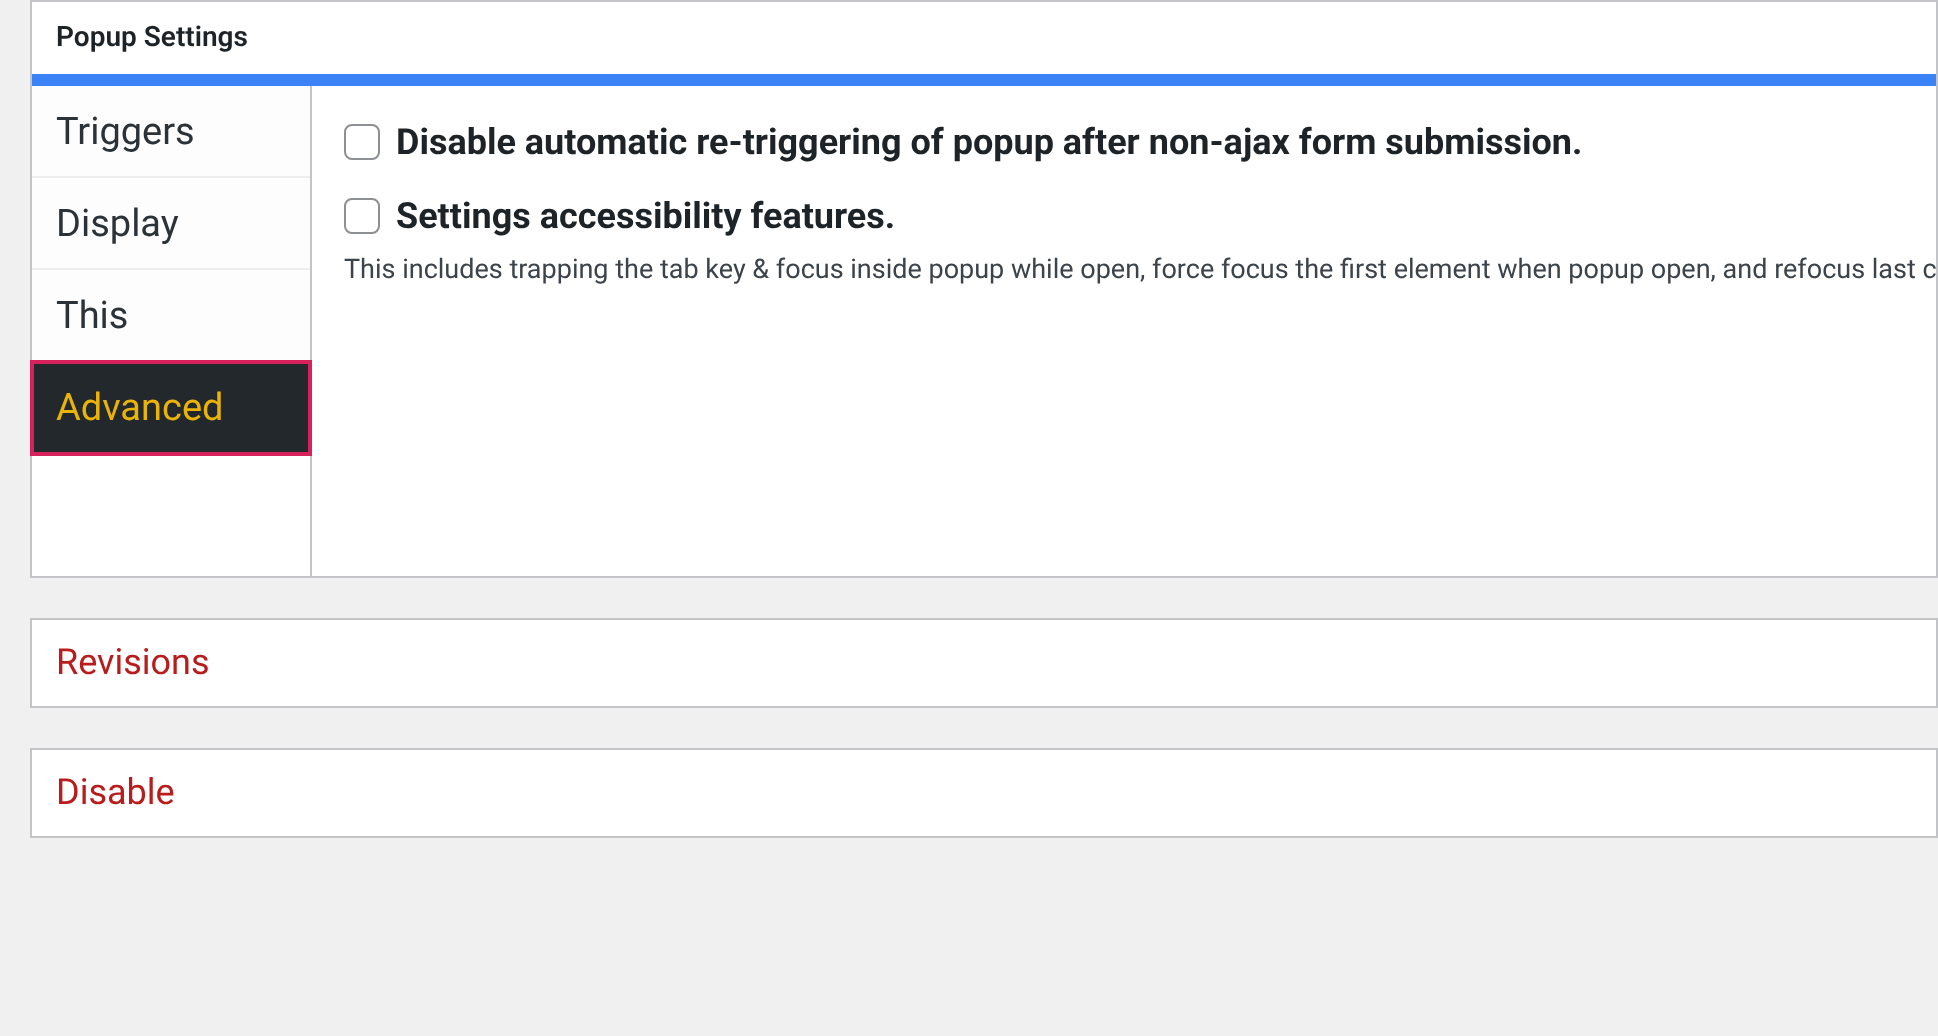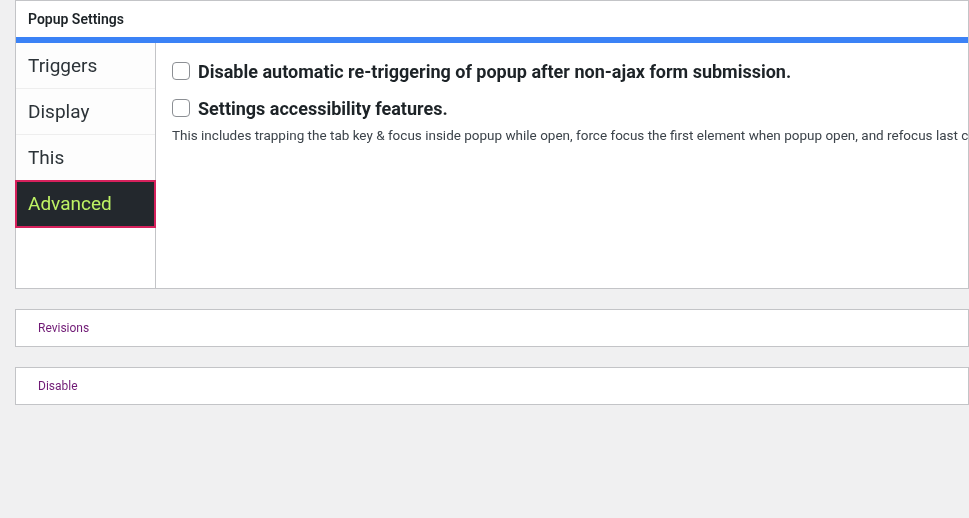--- a/index.html
+++ b/index.html
@@ -37,21 +37,21 @@
       padding: 11px 12px;
       font-size: 19px;
       color: #2c3338;
       background: #fdfdfd;
       border-bottom: 1px solid #eee;
       cursor: pointer;
       text-decoration: none;
     }
     .tab-item.active {
       background: #23282d;
-      color: #bef264;
+      color: #eab308;
       outline: 2px solid #d6215c;
       outline-offset: -1px;
       position: relative;
     }
     .tab-content {
       flex: 1;
       padding: 18px 16px;
       overflow: hidden;
       white-space: nowrap;
     }
@@ -81,24 +81,24 @@
       color: #3c434a;
       margin-top: 4px;
       margin-bottom: 16px;
       line-height: 1.5;
       white-space: nowrap;
     }
     .field-block{
       margin-bottom: 16px;
     }
     .simple-panel-header{
-        padding: 11px 22px;
-        font-size: 12px;
+        padding: 11px 12px;
+        font-size: 18px;
         font-weight: 400;
-        color: #701a75;
+        color: #b91c1c;
     }
   </style>
 </head>
 <body>
 
 <div class="panel">
   <div class="panel-header">Popup Settings</div>
   <div class="panel-body">
     <nav class="tabs-nav">
       <a class="tab-item">Triggers</a>

